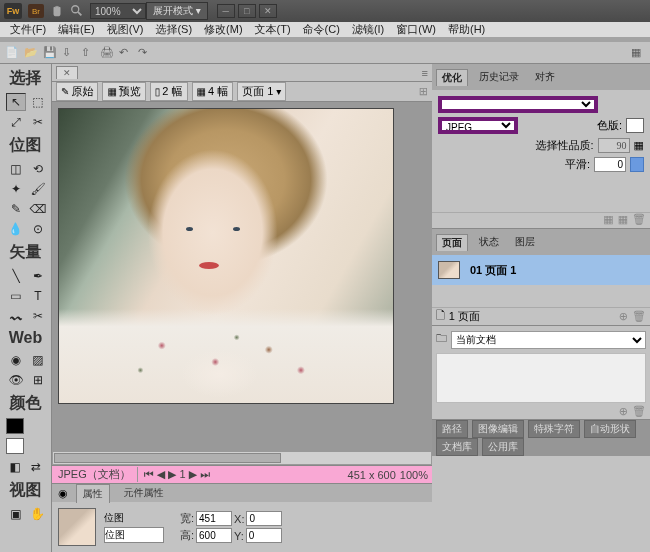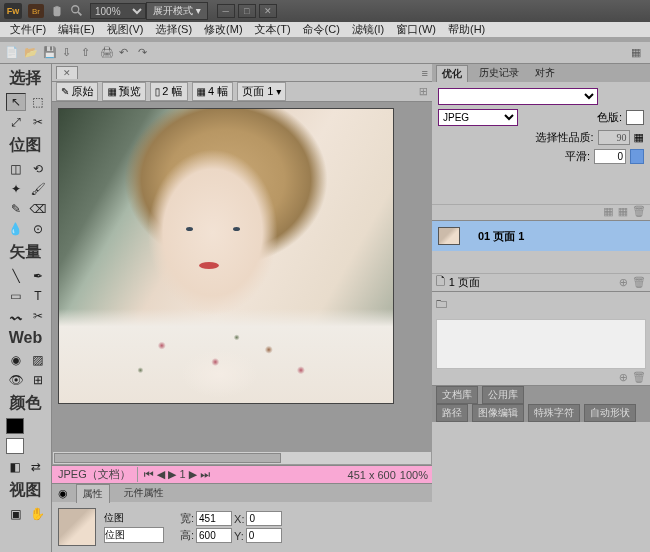--- a/index.html
+++ b/index.html
@@ -56,31 +56,31 @@
 .props .ptabs{height:18px;display:flex;background:#b0b0b0;align-items:center;padding-left:6px;gap:8px}
 .props .ptab{padding:2px 6px;font-size:10px;color:#333}
 .props .ptab.on{background:#c3c3c3;border:1px solid #888;border-bottom:none}
 .props .pbody{display:flex;padding:6px;gap:8px;align-items:center}
 .thumb{width:38px;height:38px;border:1px solid #666;background:linear-gradient(135deg,#cba 40%,#edc 60%)}
 .pfield{display:flex;align-items:center;gap:2px;font-size:10px}
 .pfield input{width:36px;height:15px;border:1px solid #888;font-size:10px;padding:0 2px}
 .pfield .nlbl{color:#333}
 .right{width:218px;background:#c3c3c3;display:flex;flex-direction:column}
 .panel{border-bottom:1px solid #888}
-.panel .ptitle{height:18px;background:#a8a8a8;display:flex;align-items:center;padding:0 4px;gap:6px}
+.panel .ptitle{height:26px;background:#a8a8a8;display:flex;align-items:center;padding:0 4px;gap:6px}
 .panel .ptitle .t{padding:1px 5px;font-size:10px;color:#222}
 .panel .ptitle .t.on{background:#c3c3c3;border:1px solid #888;border-bottom:none;font-weight:bold}
 .panel .pbod{padding:6px;background:#c3c3c3}
 .optrow{display:flex;align-items:center;gap:4px;margin-bottom:4px;font-size:10px;justify-content:flex-end}
-.optrow select{width:80px;height:17px;border:1px solid #701a75;background:#fff;font-size:10px}
+.optrow select{width:80px;height:17px;border:4px solid #701a75;background:#fff;font-size:10px}
 .optrow input{width:32px;height:15px;border:1px solid #888;font-size:10px;text-align:right;padding:0 2px}
 .optrow .sp{width:14px;height:15px;background:#6a9ae0;border:1px solid #4a7ac0}
 .sortr{display:flex;align-items:center;gap:6px;font-size:10px;padding:4px;border-top:1px solid #aaa}
 .pagelist{background:#9cc0e8;padding:4px}
-.pagerow{display:flex;align-items:center;gap:18px;background:#9cc0e8;padding:2px}
+.pagerow{display:flex;align-items:center;gap:10px;background:#9cc0e8;padding:2px}
 .pgthumb{width:22px;height:18px;border:1px solid #555;background:linear-gradient(135deg,#cba 40%,#edc 60%)}
 .pgfoot{height:18px;background:#c3c3c3;display:flex;align-items:center;padding:0 4px;font-size:10px;gap:4px;border-top:1px solid #aaa}
 .styrow{display:flex;align-items:center;gap:4px;padding:4px}
 .styrow select{flex:1;height:18px;border:1px solid #999;background:#fff;font-size:10px}
 .gray{color:#888}
 .btmtabs{height:18px;background:#969696;display:flex;align-items:center;padding:0 4px;gap:4px}
 .btmtabs .bt{padding:1px 5px;font-size:10px;color:#ddd;background:#7a7a7a;border:1px solid #666}
 .scrollh{height:14px;background:#d0d0d0;border:1px solid #999;display:flex}
 .scrollh .th{width:60%;background:#b0b0b0;border:1px solid #888;margin:1px}
 svg{display:block}
@@ -288,51 +288,57 @@
     <div style="height:30px"></div>
    </div>
    <div style="height:16px;background:#c3c3c3;border-top:1px solid #aaa;display:flex;justify-content:flex-end;padding:0 4px;gap:4px">
     <span class="gray">▦</span>
     <span class="gray">▦</span>
     <span class="gray">🗑</span>
    </div>
   </div>
 
   <div class="panel">
+   <div class="ptitle">
+    <span class="t on">页面</span>
+    <span class="t">状态</span>
+    <span class="t">图层</span>
+   </div>
    <div class="pagelist">
     <div class="pagerow">
      <div class="pgthumb"></div>
      <span style="font-weight:bold">01 页面 1</span>
     </div>
    </div>
    <div style="height:22px;background:#c3c3c3"></div>
    <div class="pgfoot">
     <span>🗋</span>
     <span>1 页面</span>
     <div style="flex:1"></div>
     <span class="gray">⊕</span>
     <span class="gray">🗑</span>
    </div>
   </div>
 
   <div class="panel">
    <div class="styrow">
     <span>🗀</span>
+    <select><option>当前文档</option></select>
    </div>
    <div style="height:50px;background:#efefef;margin:0 4px;border:1px solid #bbb"></div>
    <div style="height:16px;display:flex;justify-content:flex-end;padding:2px 4px;gap:4px">
     <span class="gray">⊕</span>
     <span class="gray">🗑</span>
    </div>
   </div>
 
-  <div class="btmtabs">
-   <span class="bt">文档库</span>
-   <span class="bt">公用库</span>
-  </div>
   <div class="btmtabs">
    <span class="bt">路径</span>
    <span class="bt">图像编辑</span>
    <span class="bt">特殊字符</span>
    <span class="bt">自动形状</span>
   </div>
+  <div class="btmtabs">
+   <span class="bt">文档库</span>
+   <span class="bt">公用库</span>
+  </div>
  </div>
 </div>
 
 </body></html>

